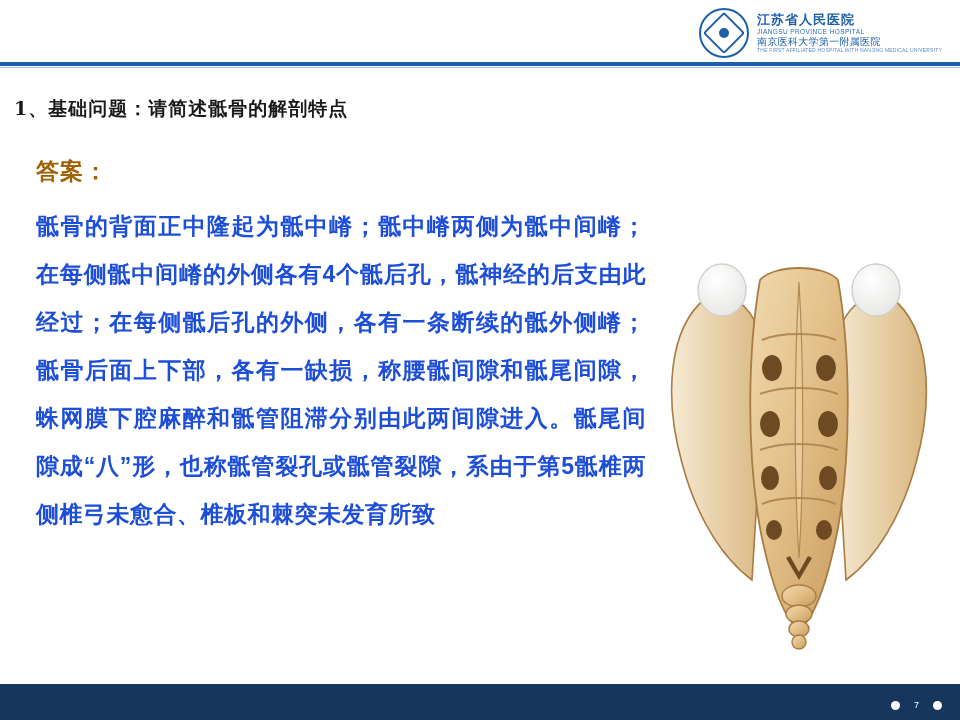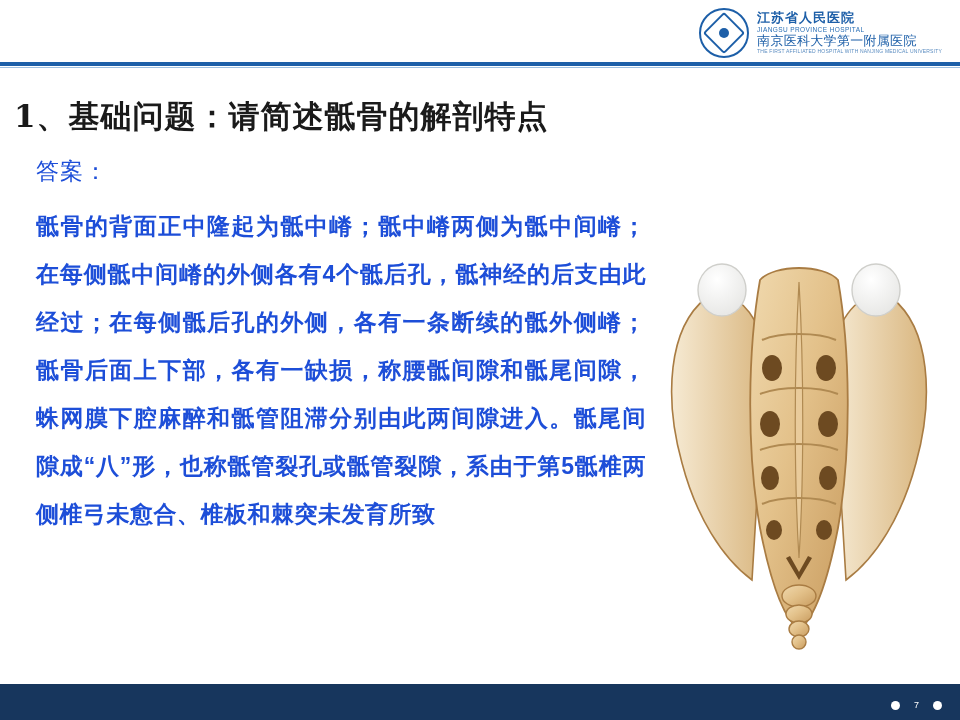--- a/index.html
+++ b/index.html
@@ -70,21 +70,21 @@
     letter-spacing: 1px;
     white-space: nowrap;
   }
   .logo-text .en-main {
     font-size: 6.5px;
     color: #2a6fb5;
     letter-spacing: .4px;
     white-space: nowrap;
   }
   .logo-text .cn-sub {
-    font-size: 13px;
+    font-size: 10px;
     color: #1d5fa8;
     letter-spacing: .3px;
     white-space: nowrap;
     margin-top: 1px;
   }
   .logo-text .en-sub {
     font-size: 5px;
     color: #5a8cc0;
     letter-spacing: .2px;
     white-space: nowrap;
@@ -103,35 +103,35 @@
     height: 1px;
     background: #9fc0e0;
   }
 
   
   .title {
     position: absolute;
     left: 14px;
     top: 96px;
     font-family: "DejaVu Serif", "Liberation Serif", serif;
-    font-size: 31px;
+    font-size: 19px;
     font-weight: bold;
     color: #1a1a1a;
     letter-spacing: 1px;
     white-space: nowrap;
   }
 
   
   .answer-label {
     position: absolute;
     left: 36px;
     top: 156px;
     font-size: 23px;
-    font-weight: normal;
-    color: #1d4ed8;
+    font-weight: bold;
+    color: #a16207;
     letter-spacing: 1px;
   }
   .answer-body {
     position: absolute;
     left: 36px;
     top: 202px;
     width: 610px;
     font-size: 23px;
     font-weight: bold;
     color: #1d4ed8;

